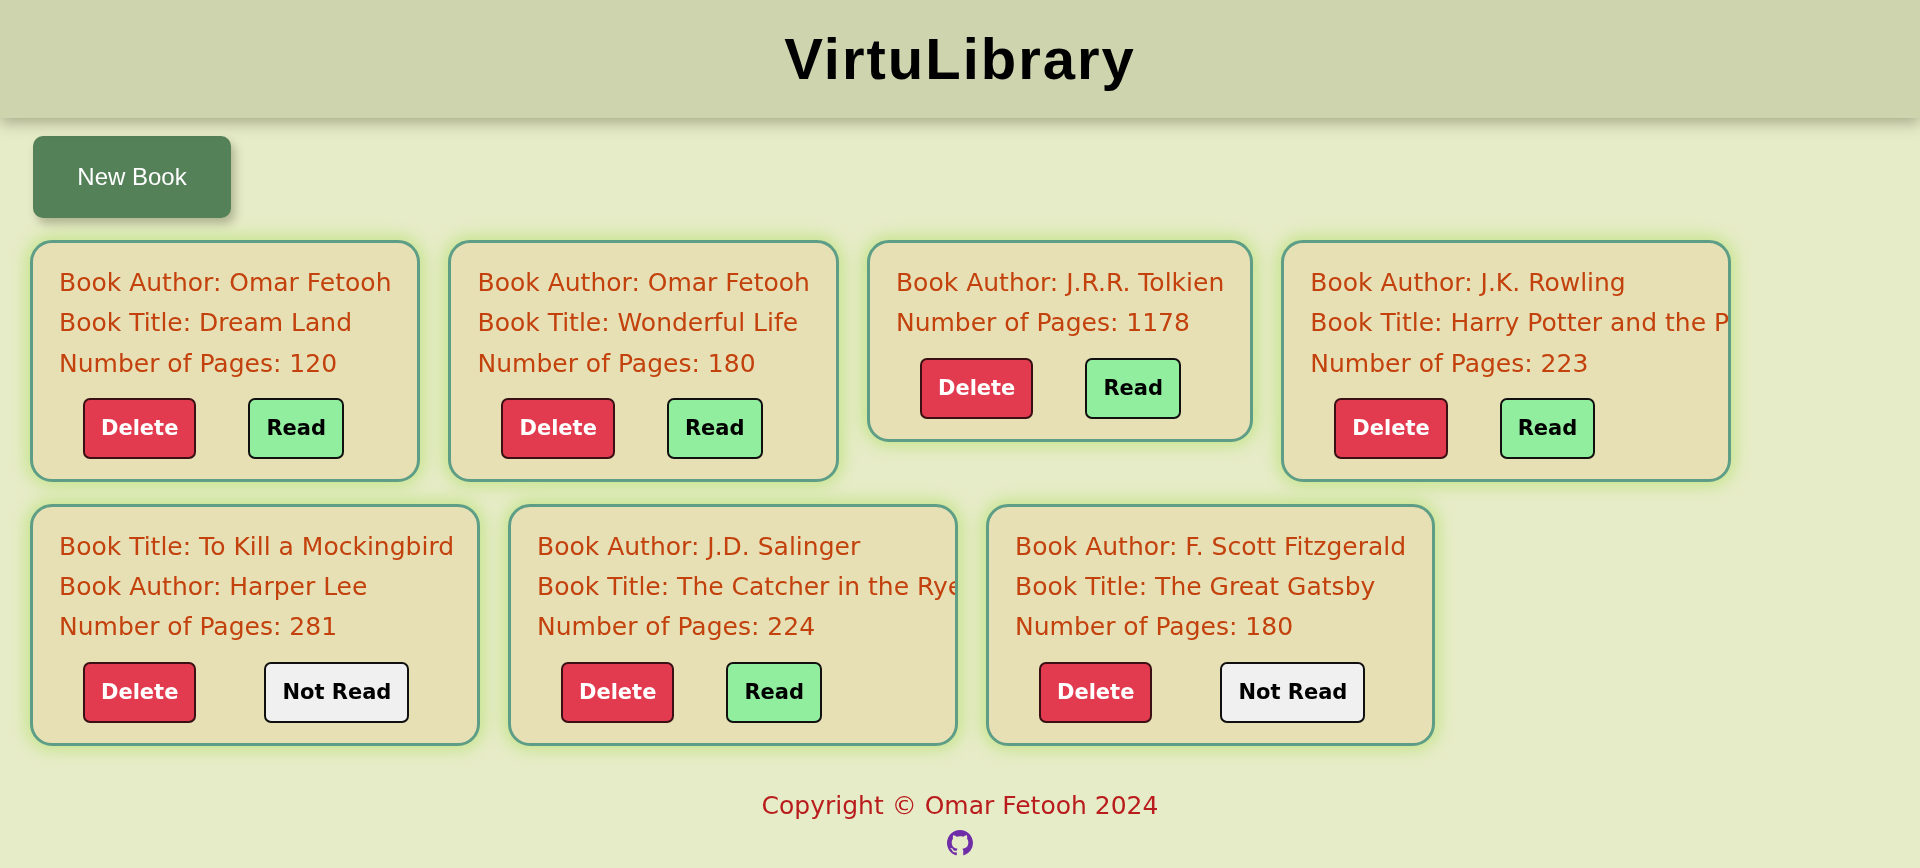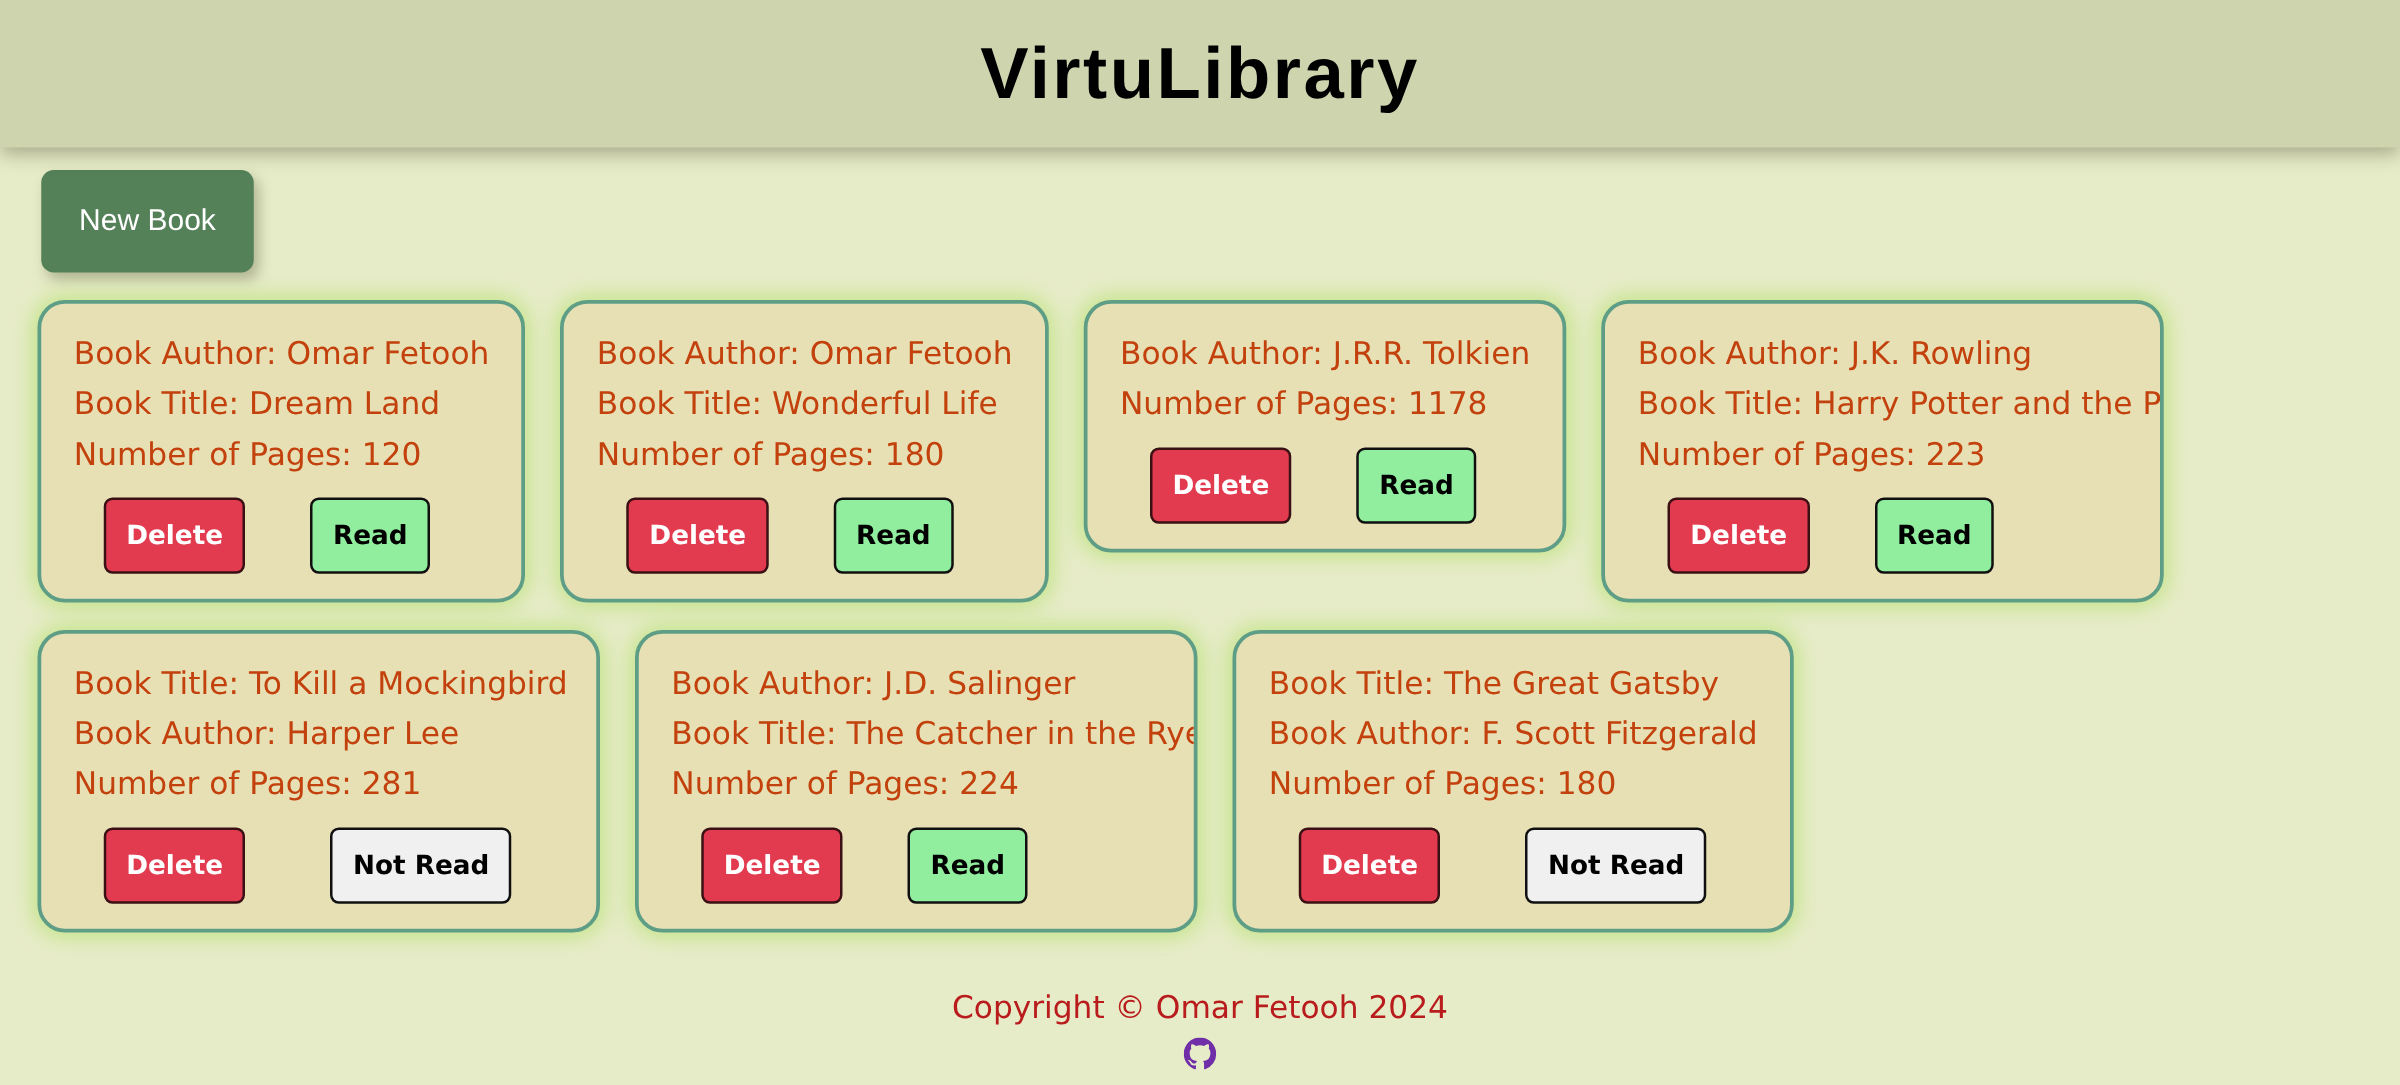--- a/index.html
+++ b/index.html
@@ -39,21 +39,21 @@
   }
 
   
   .toolbar {
     padding: 18px 0 0 33px;
   }
   .new-book-btn {
     display: inline-flex;
     align-items: center;
     justify-content: center;
-    width: 170px;
+    width: 198px;
     height: 82px;
     background: #548158;
     color: #ffffff;
     border: none;
     border-radius: 10px;
     font-family: "Liberation Sans", sans-serif;
     font-size: 24px;
     cursor: pointer;
     box-shadow: 4px 6px 10px rgba(110, 115, 80, 0.45);
   }
@@ -194,22 +194,22 @@
     <div class="book-card">
       <div class="book-line">Book Author: J.D. Salinger</div>
       <div class="book-line">Book Title: The Catcher in the Rye</div>
       <div class="book-line">Number of Pages: 224</div>
       <div class="card-actions">
         <button class="btn btn-delete">Delete</button>
         <button class="btn btn-read">Read</button>
       </div>
     </div>
     <div class="book-card">
+      <div class="book-line">Book Author: F. Scott Fitzgerald</div>
       <div class="book-line">Book Title: The Great Gatsby</div>
-      <div class="book-line">Book Author: F. Scott Fitzgerald</div>
       <div class="book-line">Number of Pages: 180</div>
       <div class="card-actions">
         <button class="btn btn-delete">Delete</button>
         <button class="btn btn-notread">Not Read</button>
       </div>
     </div>
   </main>
 
 <footer class="site-footer">
   <span>Copyright © Omar Fetooh 2024</span>

